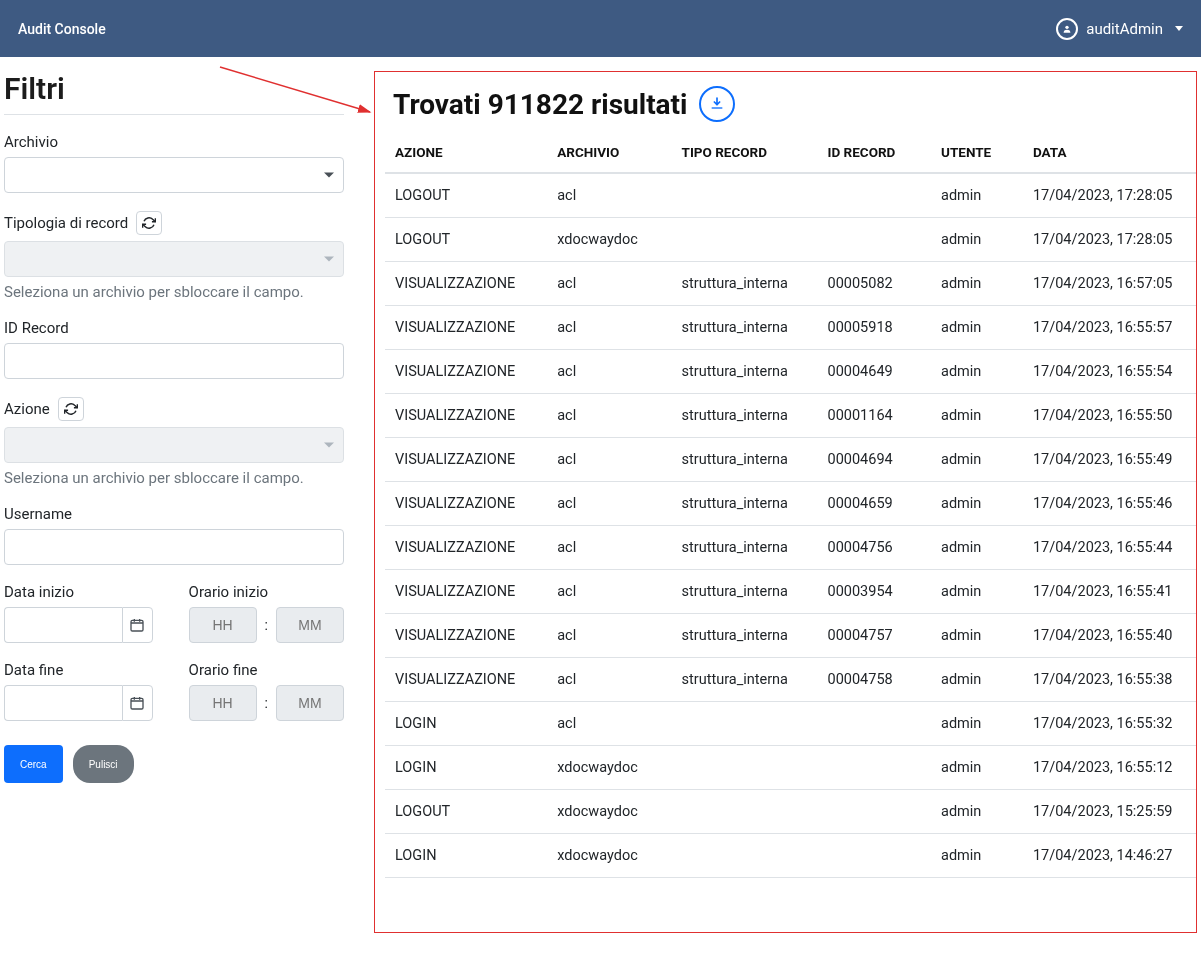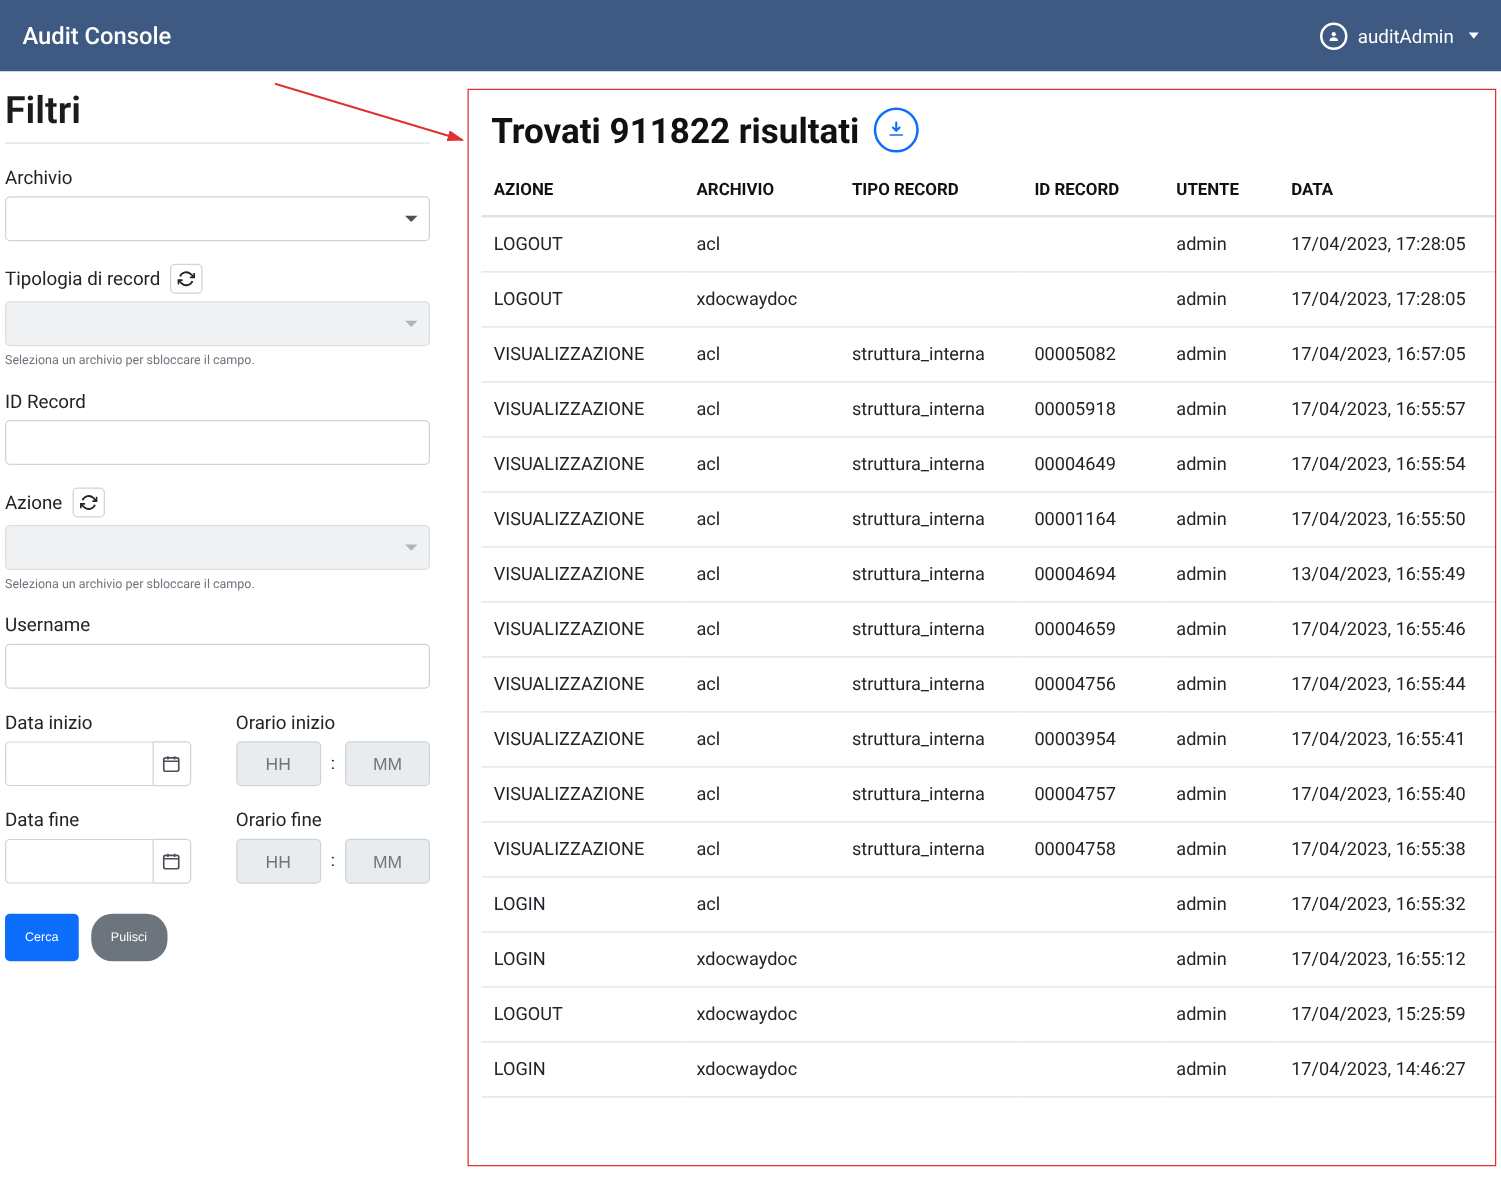--- a/index.html
+++ b/index.html
@@ -1,37 +1,37 @@
 <!DOCTYPE html>
 <html><head>
 <meta charset="utf-8">
 <style>
 * { box-sizing: border-box; margin: 0; padding: 0; }
 body { font-family: -apple-system, BlinkMacSystemFont, "Segoe UI", Roboto, sans-serif; font-size: 14px; color: #212529; background: #fff; width: 1201px; height: 955px; overflow: hidden; }
 .header { background: #3e5a82; color: #fff; height: 57px; display: flex; align-items: center; justify-content: space-between; padding: 0 18px; }
-.header-title { font-size: 19px; font-weight: 500; }
+.header-title { font-size: 14px; font-weight: 500; }
 .user-dropdown { display: flex; align-items: center; gap: 8px; cursor: pointer; font-size: 15px; }
 .user-icon-circle { width: 22px; height: 22px; border: 2px solid #fff; border-radius: 50%; display: flex; align-items: center; justify-content: center; }
 .user-icon-inner { width: 10px; height: 10px; }
 .caret-down { width: 0; height: 0; border-left: 4px solid transparent; border-right: 4px solid transparent; border-top: 5px solid #fff; margin-left: 4px; }
 .main { display: flex; padding: 14px 4px; gap: 30px; }
 .filters { width: 340px; }
 .filters h1 { font-size: 30px; font-weight: 600; margin-bottom: 8px; color: #1c1c1c; }
 .filters hr { border: none; border-top: 1px solid #dee2e6; margin-bottom: 18px; }
 .form-group { margin-bottom: 18px; }
 .form-label { display: block; font-size: 15px; margin-bottom: 6px; color: #212529; }
 .label-row { display: flex; align-items: center; gap: 8px; }
 .refresh-btn { width: 26px; height: 24px; border: 1px solid #ced4da; border-radius: 4px; background: #fff; display: flex; align-items: center; justify-content: center; font-size: 12px; cursor: pointer; }
 .form-control { width: 100%; height: 36px; border: 1px solid #ced4da; border-radius: 4px; padding: 0 10px; font-size: 14px; background: #fff; }
 .form-control.disabled { background: #e9ecef; color: #6c757d; }
 .form-select { appearance: none; background-image: none; position: relative; }
 .select-wrap { position: relative; }
 .select-arrow { position: absolute; right: 10px; top: 50%; transform: translateY(-50%); width: 0; height: 0; border-left: 5px solid transparent; border-right: 5px solid transparent; border-top: 5px solid #495057; pointer-events: none; }
 .select-arrow.disabled { border-top-color: #adb5bd; }
-.help-text { font-size: 10px; color: #6c757d; margin-top: 6px; }
+.help-text { font-size: 15px; color: #6c757d; margin-top: 6px; }
 .date-row { display: flex; gap: 36px; }
 .date-col { flex: 1; }
 .date-input-wrap { display: flex; }
 .date-input-wrap .form-control { border-radius: 4px 0 0 4px; border-right: none; }
 .calendar-btn { width: 40px; height: 36px; border: 1px solid #ced4da; border-radius: 0 4px 4px 0; background: #fff; display: flex; align-items: center; justify-content: center; cursor: pointer; }
 .time-row { display: flex; align-items: center; gap: 8px; }
 .time-input { width: 68px; height: 36px; border: 1px solid #ced4da; border-radius: 4px; text-align: center; font-size: 14px; background: #e9ecef; color: #4c1d95; }
 .btn-row { display: flex; gap: 10px; margin-top: 6px; }
 .btn { height: 38px; padding: 0 16px; border-radius: 4px; border: none; font-size: 10px; cursor: pointer; }
 .btn-primary { background: #0d6efd; color: #fff; }
@@ -262,21 +262,21 @@
                 <td>00001164</td>
                 <td>admin</td>
                 <td>17/04/2023, 16:55:50</td>
               </tr>
               <tr>
                 <td>VISUALIZZAZIONE</td>
                 <td>acl</td>
                 <td>struttura_interna</td>
                 <td>00004694</td>
                 <td>admin</td>
-                <td>13/04/2023, 16:55:49</td>
+                <td>17/04/2023, 16:55:49</td>
               </tr>
               <tr>
                 <td>VISUALIZZAZIONE</td>
                 <td>acl</td>
                 <td>struttura_interna</td>
                 <td>00004659</td>
                 <td>admin</td>
                 <td>17/04/2023, 16:55:46</td>
               </tr>
               <tr>

